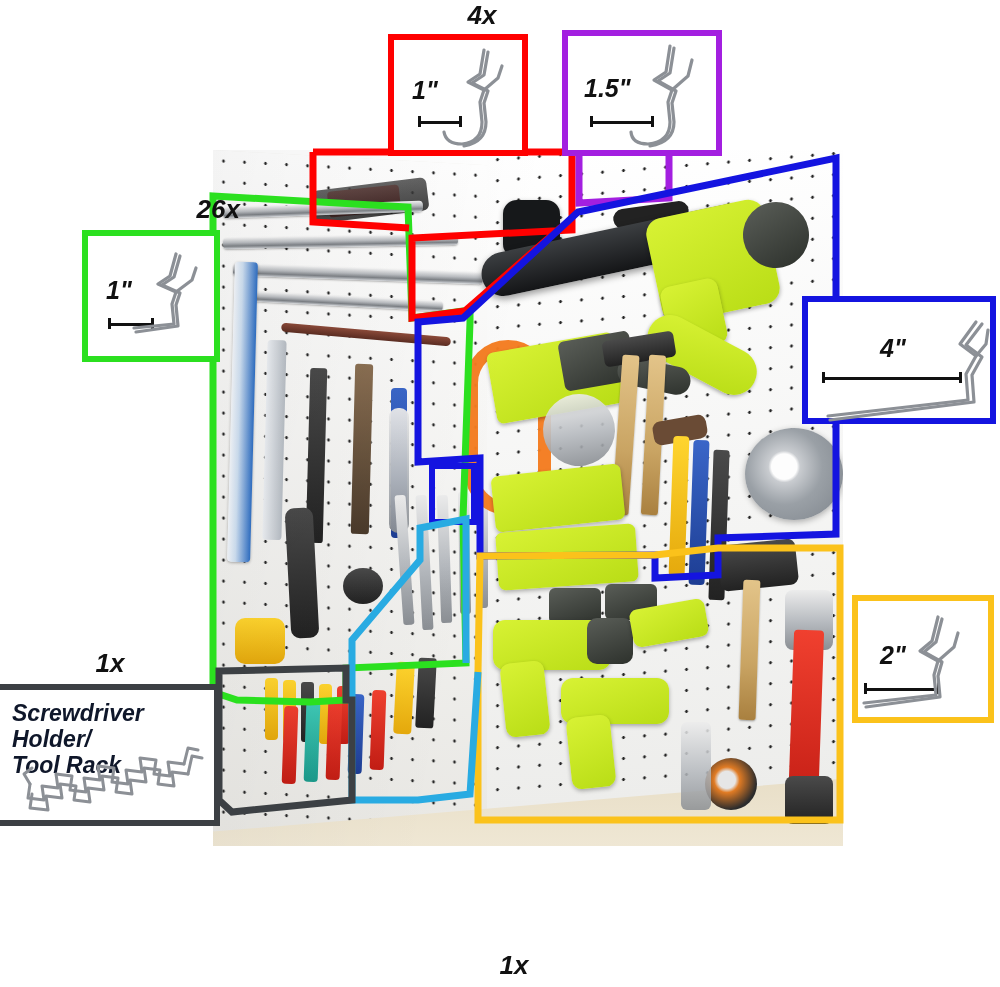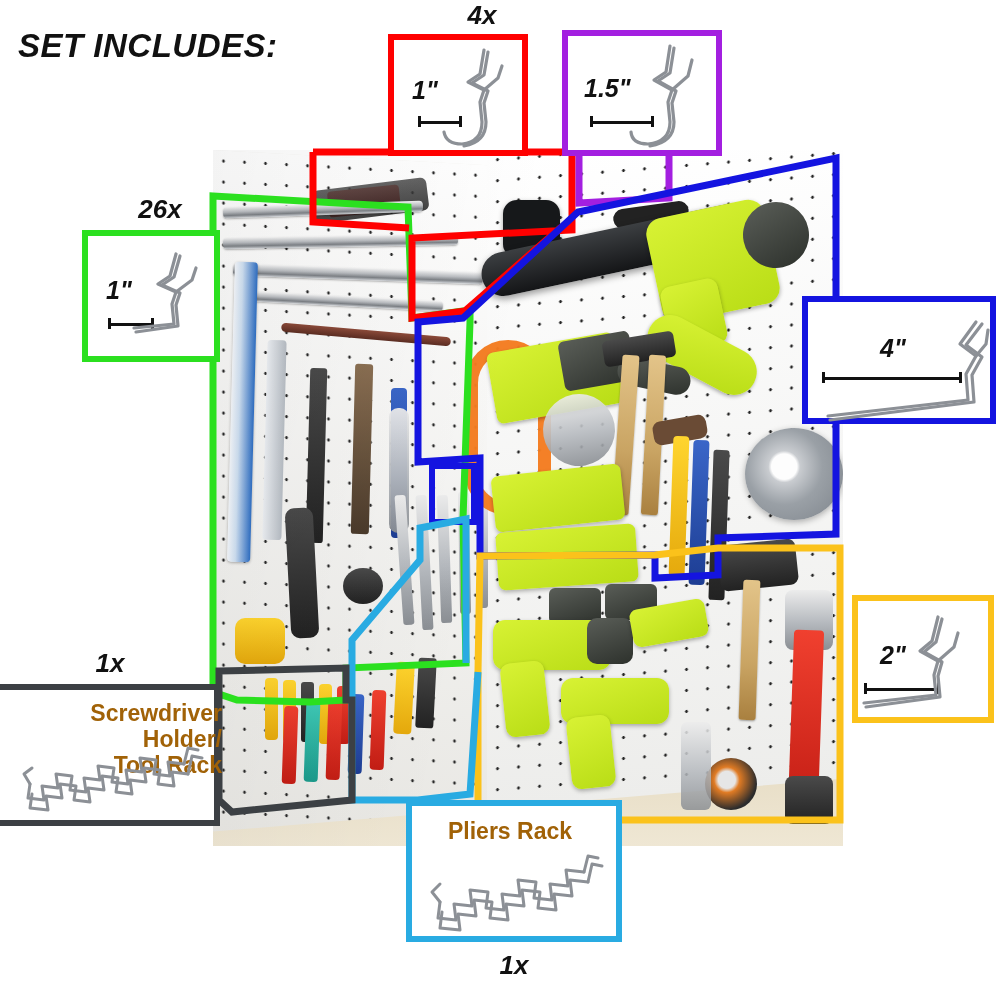--- a/index.html
+++ b/index.html
@@ -61,34 +61,33 @@
   
   .callout { position: absolute; background: #fff; }
   .count {
     position: absolute; font-size: 26px; font-weight: bold; font-style: italic;
     color: #111; white-space: nowrap; text-align: center;
   }
   .dim {
     position: absolute; font-size: 25px; font-weight: bold; font-style: italic; color: #111;
   }
   .rackname {
-    position: absolute; font-size: 23px; font-weight: bold; 
-    color: #a16207; line-height: 1.14; text-align: right;
+    position: absolute; font-size: 23px; font-weight: bold; font-style: italic;
+    color: #0f172a; line-height: 1.14;
   }
   .measure { position: absolute; height: 11px; }
   .measure .line { position: absolute; left: 0; top: 5px; width: 100%; height: 2.6px; background: #111; }
   .measure .cap  { position: absolute; top: 0; width: 2.6px; height: 11px; background: #111; }
   .measure .cap.l{ left: 0; } .measure .cap.r{ right: 0; }
 </style>
 </head>
 <body>
 
 <div id="stage">
 
-  <div class="title">SET INCLUDES:</div>
 
   <div class="photo">
     <div class="wall-left"></div>
     <div class="wall-right"></div>
     <div class="floor"></div>
 
     <div class="obj bar redh" style="left:115px;top:38px;width:72px;height:26px;transform:rotate(-6deg);"></div>
     <div class="obj bar dark" style="left:100px;top:34px;width:115px;height:33px;transform:rotate(-7deg);opacity:.85;border-radius:6px;"></div>
     <div class="obj" style="left:290px;top:50px;width:57px;height:58px;background:#16181a;border-radius:14px;box-shadow:0 2px 5px rgba(0,0,0,.35);"></div>
     <div class="obj" style="left:400px;top:55px;width:76px;height:20px;background:#222;border-radius:10px;transform:rotate(-8deg);"></div>
@@ -225,21 +224,21 @@
     </div>
     <svg width="84" height="112" viewBox="0 0 84 112" style="position:absolute;right:6px;top:4px;">
       <g fill="none" stroke="#8c9096" stroke-width="3.2" stroke-linecap="round" stroke-linejoin="round">
         <path d="M44 6 L40 32 L28 40 L46 50 L42 62 L44 82 Q44 102 22 104 Q6 104 5 92"></path>
         <path d="M48 8 L44 33 L32 41 L50 51 L46 63 L48 82 Q48 102 24 106"></path>
         <path d="M46 50 L62 36 L66 20"></path>
       </g>
     </svg>
   </div>
 
-  <div class="count" style="left:80px;top:194px;width:160px;">26x</div>
+  <div class="count" style="left:80px;top:194px;width:160px;text-align:right;">26x</div>
   <div class="callout" style="left:82px;top:230px;width:138px;height:132px;border:6px solid #2BE01F;">
     <div class="dim" style="left:18px;top:40px;">1"</div>
     <div class="measure" style="left:20px;top:82px;width:46px;">
       <div class="line"></div>
         <div class="cap l"></div>
         <div class="cap r"></div>
     </div>
     <svg width="88" height="106" viewBox="0 0 88 106" style="position:absolute;right:2px;top:6px;">
       <g fill="none" stroke="#8c9096" stroke-width="3.2" stroke-linecap="round" stroke-linejoin="round">
         <path d="M52 12 L46 34 L34 42 L52 50 L48 62 L50 82 L10 86"></path>
@@ -293,29 +292,15 @@
                  L92 30 L90 44 L106 46 L104 32 L120 34 L118 20 L134 22 L132 36 L148 38 L146 24 L162 26"></path>
         <path d="M10 56 L8 70 L26 72 L24 58 L40 60 L38 46 L54 48 L52 62 L68 64 L66 50 L82 52 L80 38
                  L96 40 L94 54 L110 56 L108 42 L124 44 L122 30 L138 32 L136 46 L152 48 L150 34 L166 36"></path>
         <path d="M162 26 L166 10 L176 12"></path>
         <path d="M166 36 L170 18 L180 20"></path>
         <path d="M8 46 L2 36 L10 30"></path>
       </g>
     </svg>
   </div>
 
-  <div class="callout" style="left:406px;top:800px;width:216px;height:142px;border:6px solid #29ABE2;">
-    <div class="rackname" style="left:36px;top:12px;">Pliers Rack</div>
-    <svg width="186" height="84" viewBox="0 0 186 84" style="position:absolute;left:14px;bottom:2px;">
-      <g fill="none" stroke="#8c9096" stroke-width="3" stroke-linecap="round" stroke-linejoin="round">
-        <path d="M14 52 L12 68 L30 70 L28 54 L46 56 L44 40 L62 42 L60 58 L78 60 L76 44 L94 46 L92 30
-                 L110 32 L108 48 L126 50 L124 34 L142 36 L140 20 L158 22"></path>
-        <path d="M16 62 L14 78 L34 80 L32 64 L50 66 L48 50 L66 52 L64 68 L82 70 L80 54 L98 56 L96 40
-                 L114 42 L112 58 L130 60 L128 44 L146 46 L144 30 L162 32"></path>
-        <path d="M158 22 L162 6 L172 8"></path>
-        <path d="M162 32 L166 14 L176 16"></path>
-        <path d="M14 52 L6 42 L14 34"></path>
-      </g>
-    </svg>
-  </div>
   <div class="count" style="left:406px;top:950px;width:216px;">1x</div>
 
 </div>
 
 </body></html>

